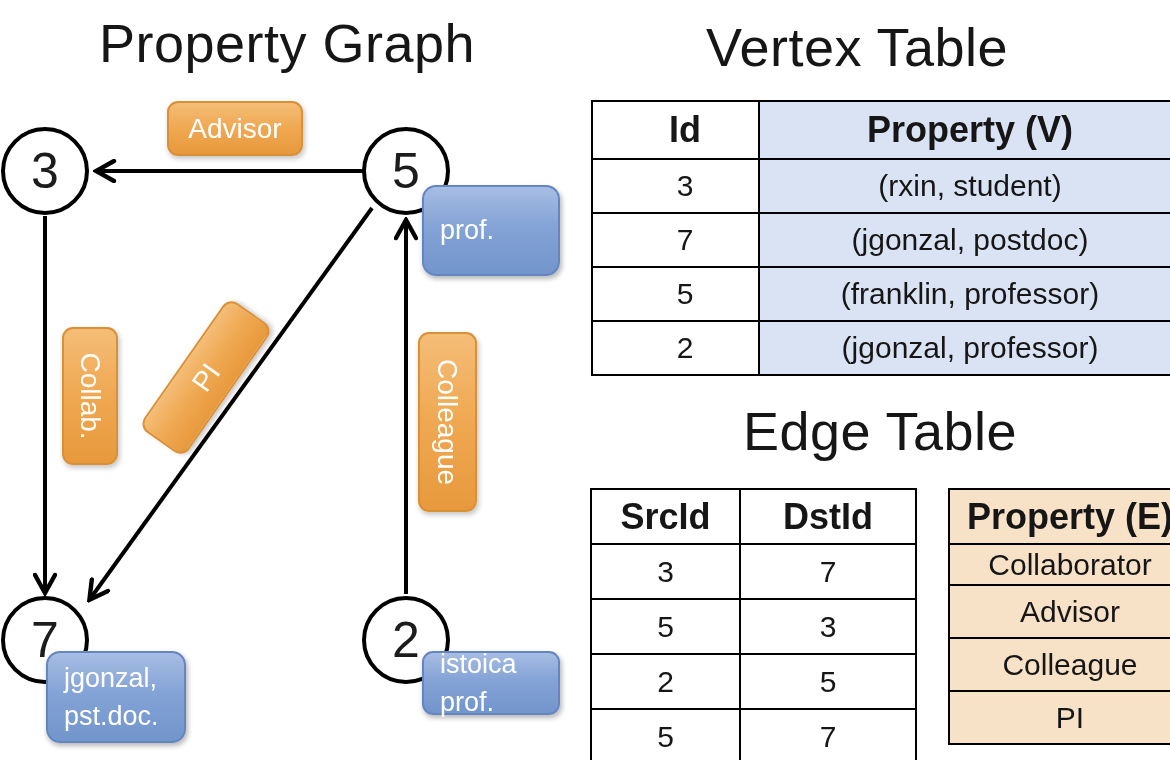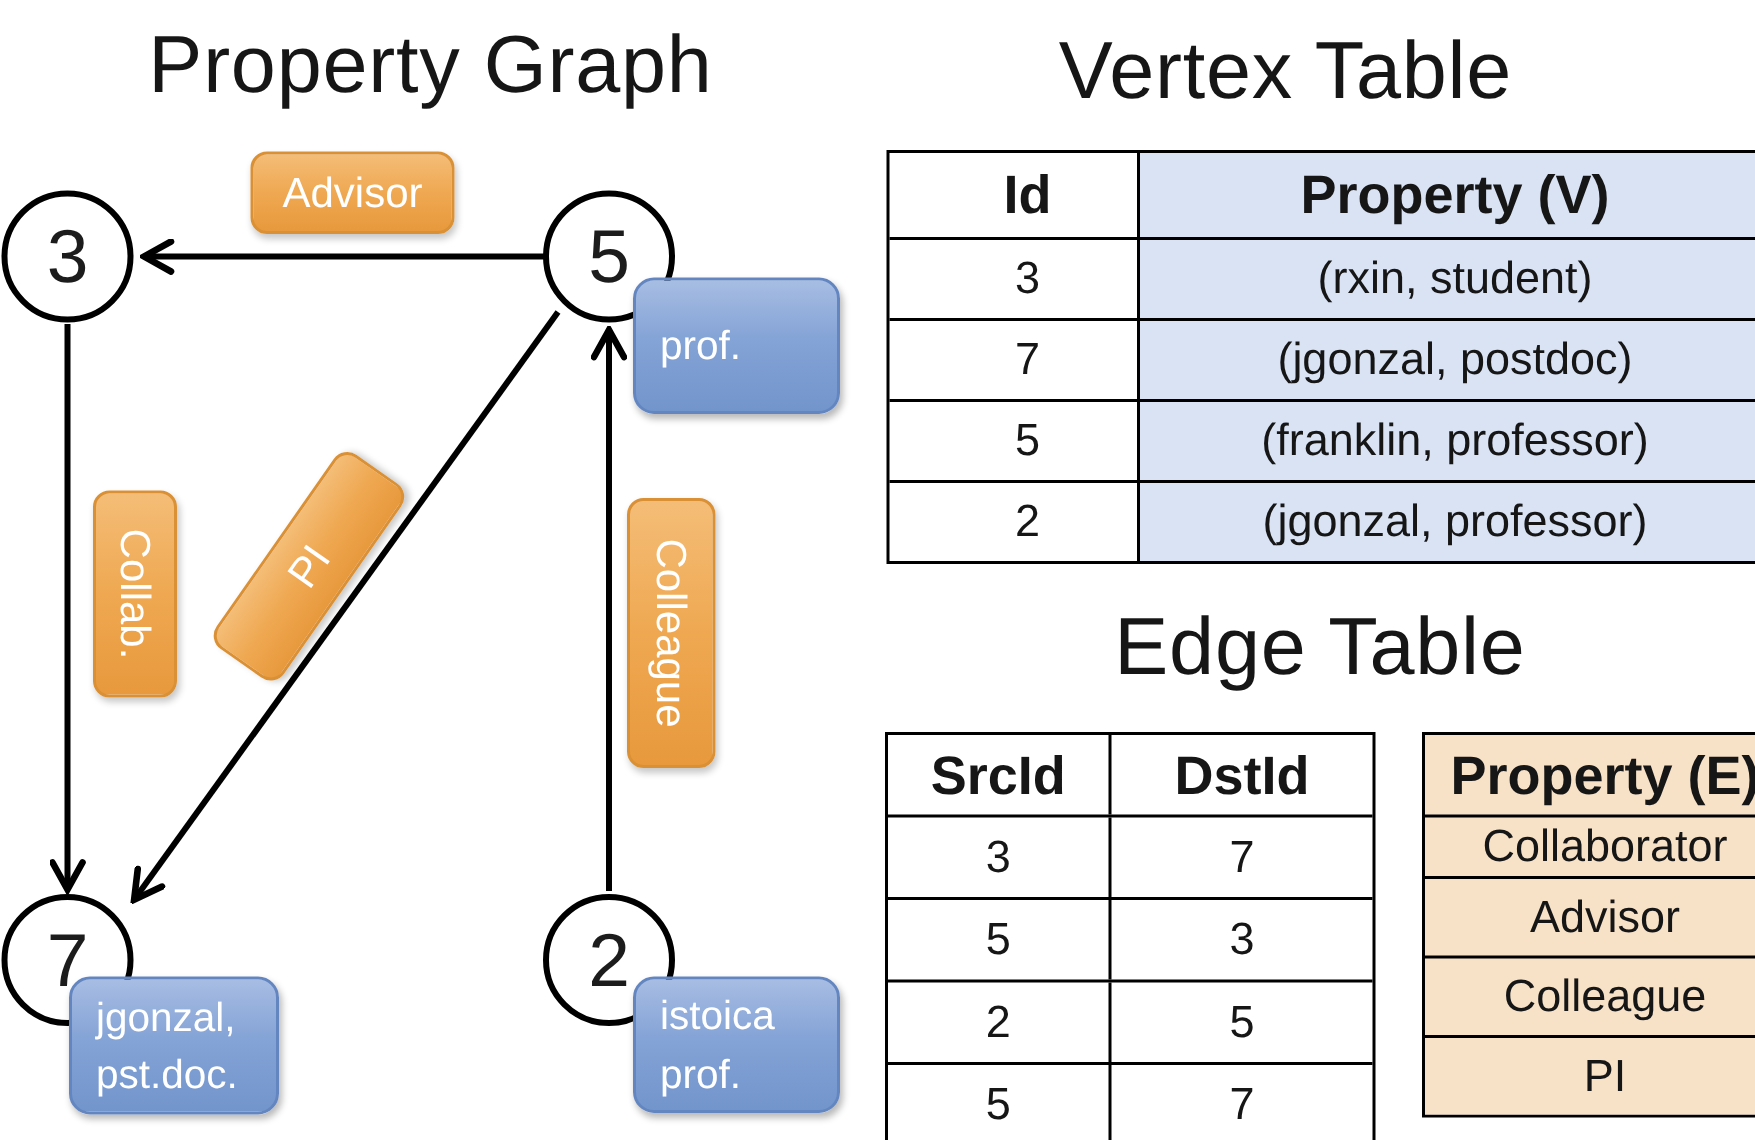--- a/index.html
+++ b/index.html
@@ -87,21 +87,21 @@
     <span>2</span>
   </div>
 
   <div class="vprop" style="left:422px;top:185px;width:138px;height:91px;">
     <span>prof.</span>
   </div>
   <div class="vprop" style="left:46px;top:651px;width:140px;height:92px;">
     <span>jgonzal,</span>
     <span>pst.doc.</span>
   </div>
-  <div class="vprop" style="left:422px;top:651px;width:138px;height:91px;">
+  <div class="vprop" style="left:422px;top:651px;width:138px;height:64px;border-radius:11px;">
     <span>istoica</span>
     <span>prof.</span>
   </div>
 
   <div class="eprop" style="left:167px;top:101px;width:136px;height:55px;">
     <span>Advisor</span>
   </div>
   <div class="eprop" style="left:62px;top:327px;width:56px;height:138px;">
     <span class="rot90">Collab.</span>
   </div>

